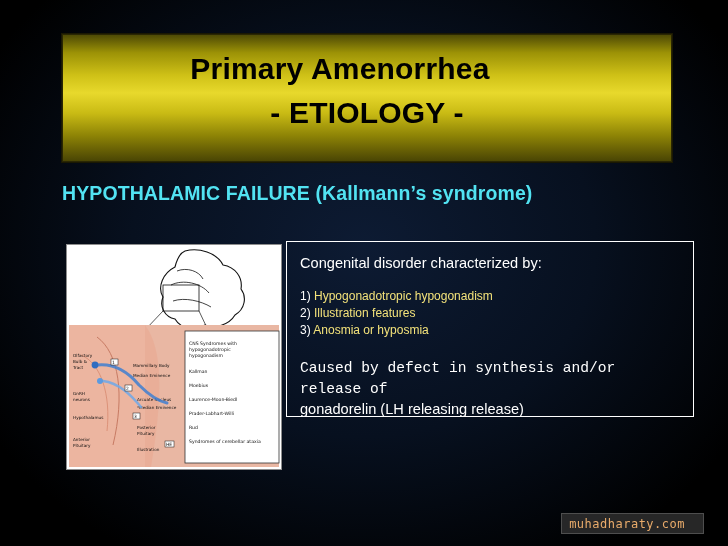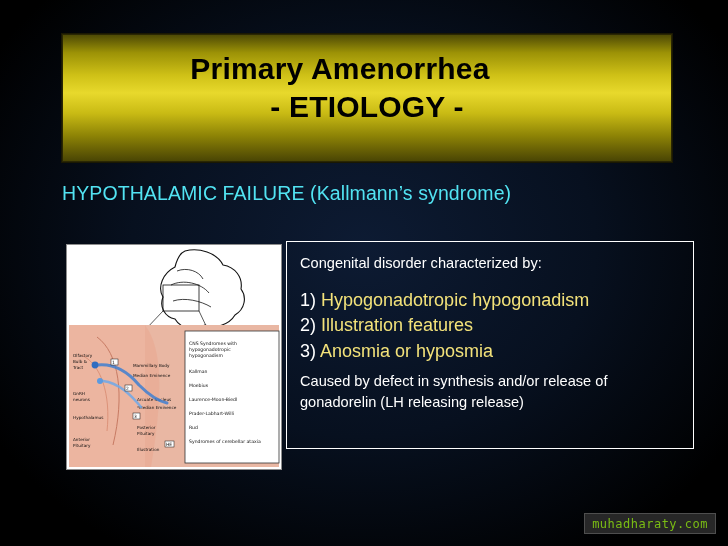--- a/index.html
+++ b/index.html
@@ -44,32 +44,32 @@
     position: absolute;
     left: 0;
     right: 0;
     top: 18px;
     padding-right: 54px;
   }
   .title-line2 {
     position: absolute;
     left: 0;
     right: 0;
-    top: 56px;
+    top: 62px;
   }
 
   
   .subtitle {
     position: absolute;
     left: 62px;
     top: 182px;
     width: 640px;
     color: #52e3f2;
     font-size: 19.5px;
-    font-weight: normal;
+    font-weight: bold;
     letter-spacing: 0.1px;
   }
 
   
   .figure {
     position: absolute;
     left: 66px;
     top: 244px;
     width: 214px;
     height: 224px;
@@ -81,57 +81,58 @@
     position: absolute;
     inset: 0;
   }
 
   
   .textbox {
     position: absolute;
     left: 286px;
     top: 241px;
     width: 408px;
-    height: 208px;
+    height: 176px;
     border: 1px solid #ffffff;
     box-sizing: border-box;
     padding: 11px 13px 0 13px;
   }
   .tb-line {
     color: #ffffff;
     font-size: 14.6px;
     line-height: 1.42;
   }
   .tb-list {
     margin: 14px 0 0 0;
     padding: 0;
     list-style: none;
   }
   .tb-list li {
     color: #f3e27a;
-    font-size: 18px;
+    font-size: 12px;
     line-height: 1.42;
     white-space: nowrap;
   }
   .tb-list li .num {
     color: #ffffff;
   }
   .tb-tail {
-    margin-top: 7px;
+    margin-top: 19px;
+    font-family: Liberation Mono, monospace;
   }
 
   
   .watermark {
     position: absolute;
-    right: 12px;
+    right: 24px;
     bottom: 12px;
     background: #2b2b2b;
     border: 1px solid #555;
-    padding: 3px 7px 2px 7px;
-    color: #84cc16;
+    padding: 3px 18px 2px 7px;
+    color: #fdba74;
     font-family: "DejaVu Sans Mono", monospace;
     font-size: 12px;
     letter-spacing: 0.5px;
     opacity: 0.92;
   }
 </style>
 </head>
 <body>
 
 <div class="slide">

